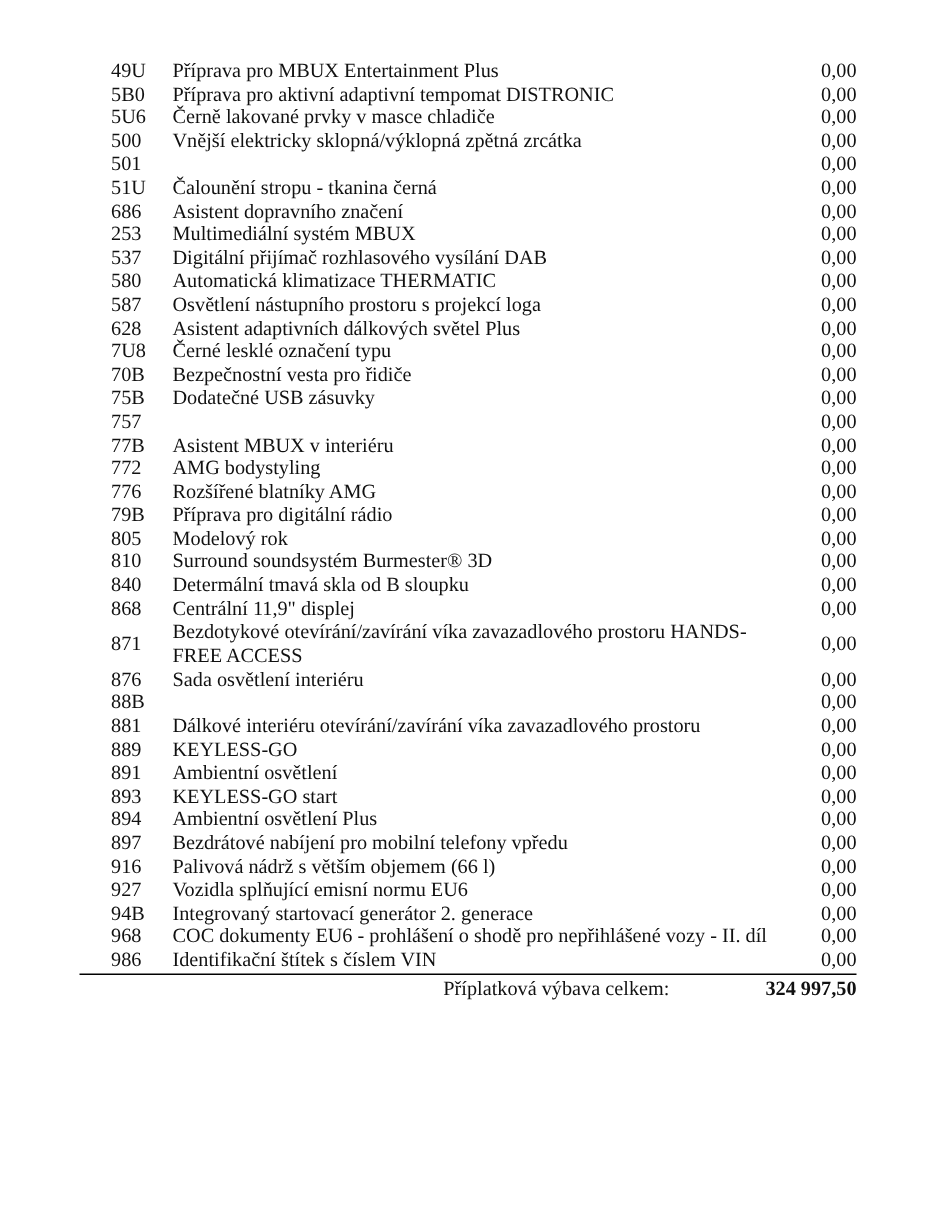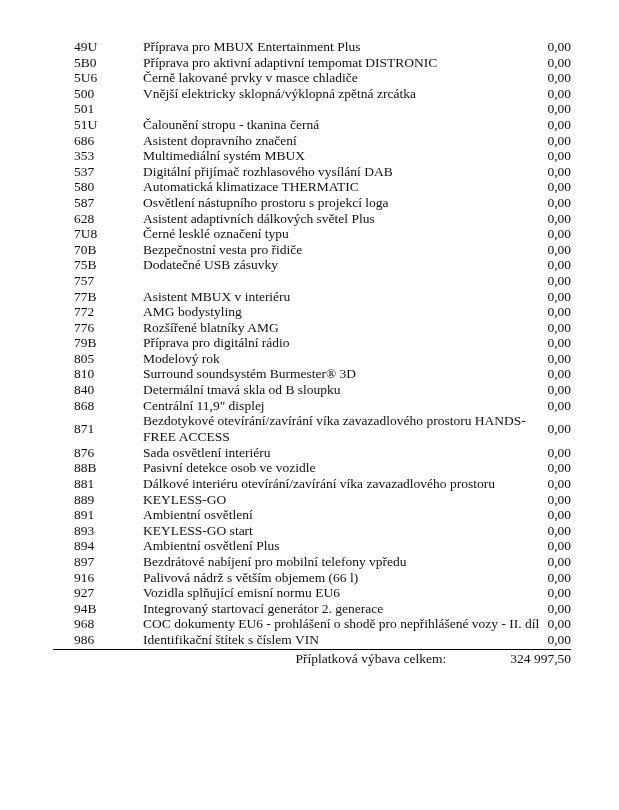--- a/index.html
+++ b/index.html
@@ -2,26 +2,26 @@
 <html><head>
 <meta charset="utf-8">
 <style>
   html, body { margin: 0; padding: 0; background: #ffffff; }
   body { width: 619px; height: 810px; position: relative; overflow: hidden;
          font-family: "Liberation Serif", serif; font-size: 13.5px; color: #111; }
   .table { position: absolute; left: 53px; top: 39px; width: 518px; }
   .row { display: flex; align-items: center; line-height: 15.6px; }
   .row.tall { line-height: 15.8px; }
   .code { width: 41px; flex: none; margin-left: 21px; }
-  .desc { width: 400px; flex: none; margin-left: 28px; }
+  .desc { width: 400px; flex: none; }
   .price { flex: 1; text-align: right; }
   .rule { border-top: 1px solid #000; margin-top: 1px; }
   .total { display: flex; justify-content: flex-end; line-height: 18px; gap: 48px; }
   .total-label { margin-right: 16px; }
-  .total-value { font-weight: normal; }
+  .total-value { font-weight: bold; }
 </style>
 </head>
 <body>
 
 <div class="table">
   <div id="rows">
       <div class="row">
         <span class="code">49U</span>
         <span class="desc">Příprava pro MBUX Entertainment Plus</span>
         <span class="price">0,00</span>
@@ -49,21 +49,21 @@
         <span class="code">51U</span>
         <span class="desc">Čalounění stropu - tkanina černá</span>
         <span class="price">0,00</span>
       </div>
       <div class="row">
         <span class="code">686</span>
         <span class="desc">Asistent dopravního značení</span>
         <span class="price">0,00</span>
       </div>
       <div class="row">
-        <span class="code">353</span>
+        <span class="code">253</span>
         <span class="desc">Multimediální systém MBUX</span>
         <span class="price">0,00</span>
       </div>
       <div class="row">
         <span class="code">537</span>
         <span class="desc">Digitální přijímač rozhlasového vysílání DAB</span>
         <span class="price">0,00</span>
       </div>
       <div class="row">
         <span class="code">580</span>
@@ -144,21 +144,20 @@
         <span class="desc">Bezdotykové otevírání/zavírání víka zavazadlového prostoru HANDS-FREE ACCESS</span>
         <span class="price">0,00</span>
       </div>
       <div class="row">
         <span class="code">876</span>
         <span class="desc">Sada osvětlení interiéru</span>
         <span class="price">0,00</span>
       </div>
       <div class="row">
         <span class="code">88B</span>
-        <span class="desc">Pasivní detekce osob ve vozidle</span>
         <span class="price">0,00</span>
       </div>
       <div class="row">
         <span class="code">881</span>
         <span class="desc">Dálkové interiéru otevírání/zavírání víka zavazadlového prostoru</span>
         <span class="price">0,00</span>
       </div>
       <div class="row">
         <span class="code">889</span>
         <span class="desc">KEYLESS-GO</span>

